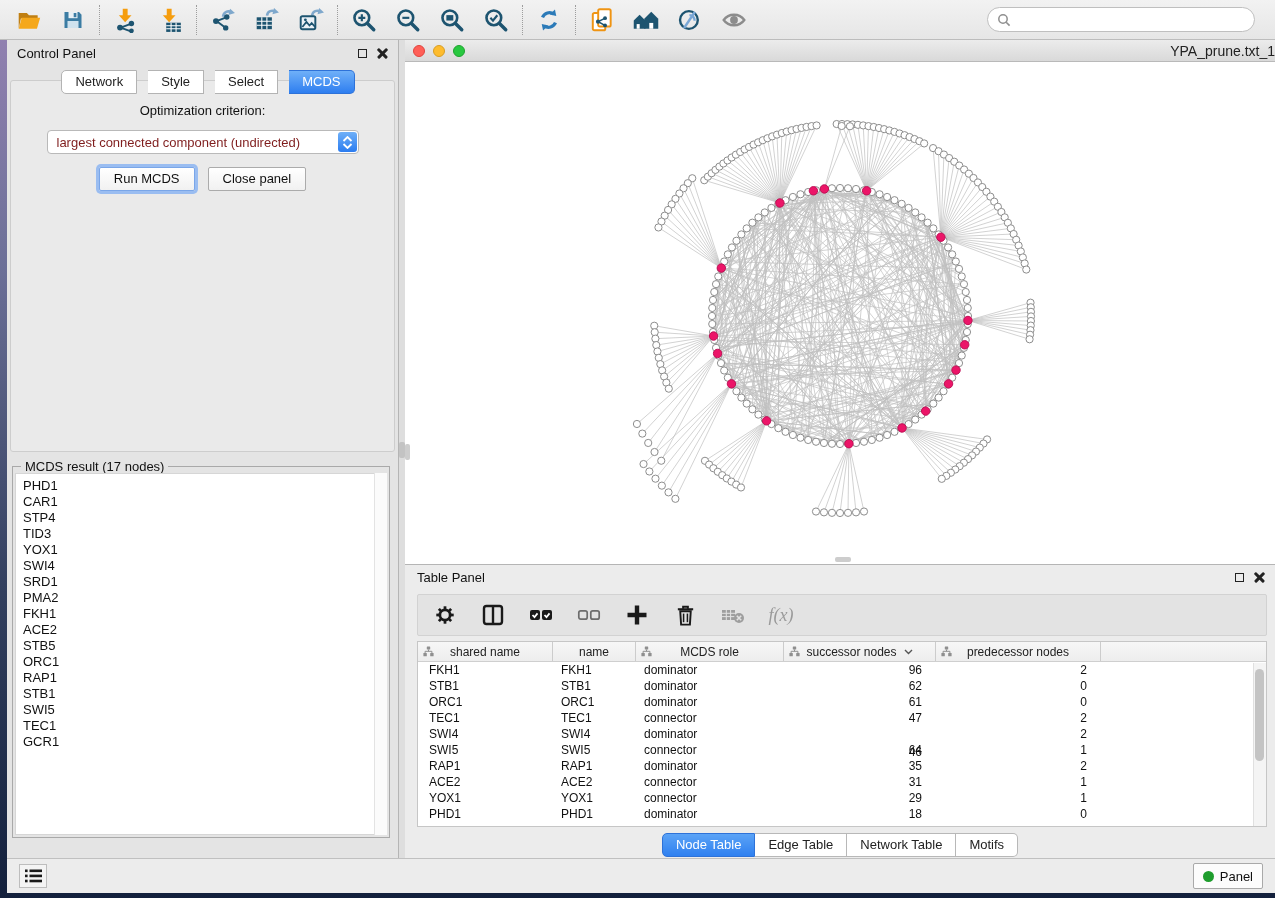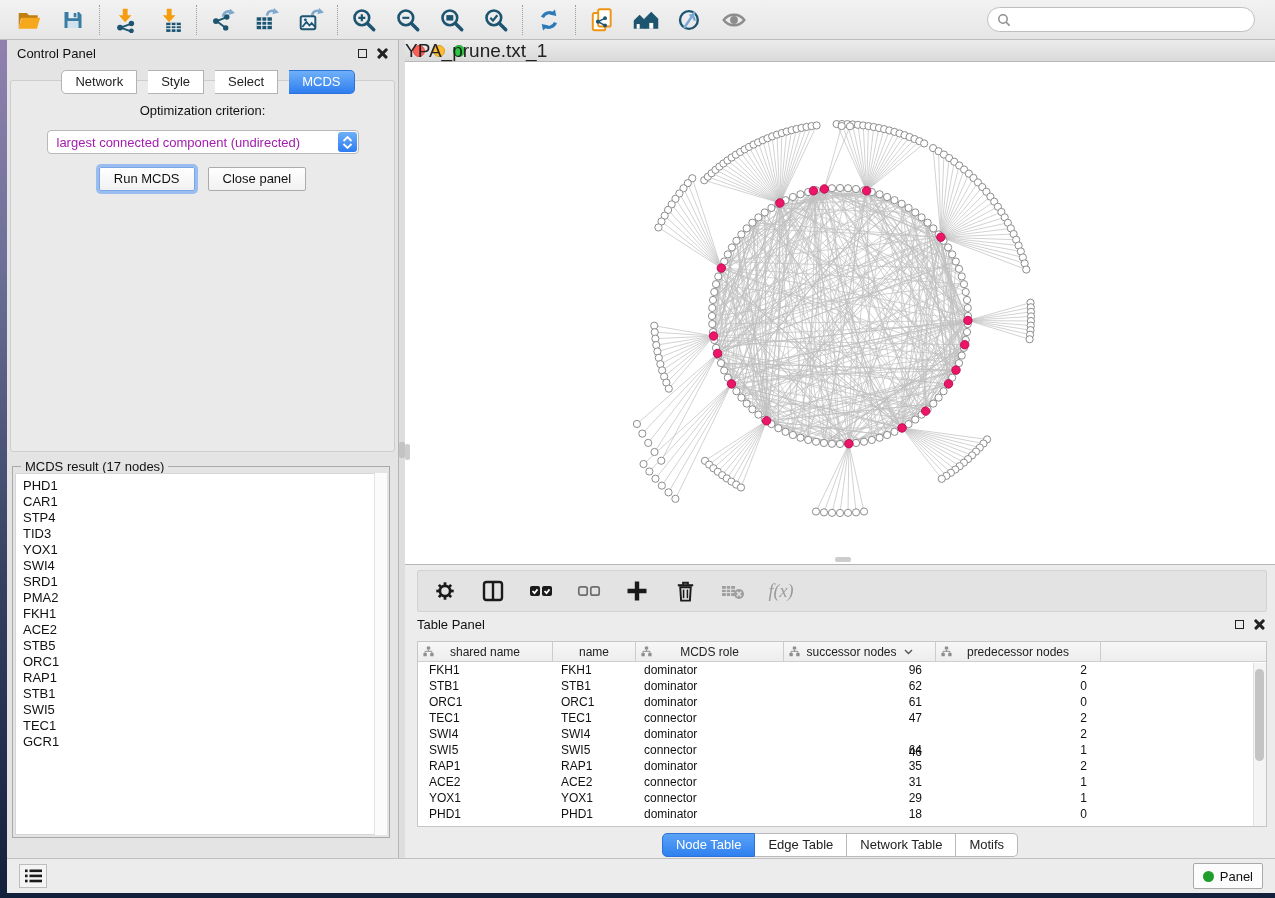--- a/index.html
+++ b/index.html
@@ -33,21 +33,21 @@
   #cp-tabs { display:flex; justify-content:center; margin-top:4px; position:relative; z-index:2;}
   .seg-tab { font-size:13px; color:#222; background:#fff; border:1px solid #b3b3b3; border-left:none;
     padding:3px 13px 4px; cursor:default;margin-left:11px; }
   .seg-tab:first-child { border-left:1px solid #b3b3b3; border-radius:5px 0 0 5px; }
   .seg-tab:last-child { border-radius:0 5px 5px 0; }
   .seg-tab.active { background:linear-gradient(#6fb0f8,#2e7ef0); border-color:#2e72d8; color:#fff; }
   #cp-card { position:absolute; left:3px; right:3px; top:40px; height:372px; background:#eaeaea;
     border:1px solid #cdcdcd; border-radius:3px; }
   #criterion-label { text-align:center; font-size:13px; color:#111; margin-top:22px; }
   #criterion-select { position:relative; margin:12px auto 0; width:312px; height:24px; background:#fff;
-    border:1px solid #b9b9b9; border-radius:4px; font-size:13px; color:#a21caf;
+    border:1px solid #b9b9b9; border-radius:4px; font-size:13px; color:#7f1d1d;
     display:flex; align-items:center; padding-left:9px; }
   #criterion-stepper { position:absolute; right:1px; top:1px; bottom:1px; width:19px; border-radius:3px;
     background:linear-gradient(#6fb0f8,#2b7cf0); display:flex; flex-direction:column; align-items:center; justify-content:center; gap:1px;}
   .btn-row { display:flex; justify-content:center; gap:13px; margin-top:13px; }
   .mac-btn { font-size:13px; color:#111; background:linear-gradient(#ffffff,#f1f1f1);
     border:1px solid #ababab; border-radius:2px; padding:3px 14px 4px; font-family:"Liberation Sans",sans-serif;}
   .mac-btn.focus { box-shadow:0 0 0 3px rgba(110,165,245,.65); border-color:#7aa6e8; }
   
   #result-group { position:absolute; left:5px; right:8px; top:426px; height:372px; border:1px solid #a9a9a9; }
   #result-legend { position:absolute; top:-8px; left:8px; font-size:13px; color:#111; background:#e4e4e4; padding:0 4px; }
@@ -58,21 +58,21 @@
   
   #split-divider { width:6px; background:#dedede; position:relative; }
   #split-handle { position:absolute; left:0; top:402px; width:6px; height:16px; background:#c3c3c3; border-radius:2px;}
   
   #right-pane { flex:1; display:flex; flex-direction:column; min-width:0; }
   #network-window { height:525px; position:relative; background:#fff; border-bottom:1px solid #b5b5b5;}
   #net-titlebar { height:22px; background:linear-gradient(#ececec,#d9d9d9); border-bottom:1px solid #b9b9b9;
     display:flex; align-items:center; position:relative; }
   .traffic { width:12px; height:12px; border-radius:50%; margin-left:8px; }
   .traffic.red{ background:#ff5f57; border:1px solid #e0443e;} .traffic.yellow{ background:#febc2e; border:1px solid #d89e24;} .traffic.green{ background:#28c840; border:1px solid #1fa32f;}
-  #net-title { position:absolute; left:0; right:0; text-align:left; font-size:19px; color:#222; }
+  #net-title { position:absolute; left:0; right:0; text-align:right; font-size:14px; color:#222; }
   #net-canvas { position:absolute; left:0; right:0; top:22px; bottom:0; background:#fff; }
   #net-vthumb { position:absolute; left:0; top:382px; width:5px; height:16px; background:#cdcdcd; border-radius:2px;}
   #net-hthumb { position:absolute; left:430px; bottom:2px; width:16px; height:5px; background:#cdcdcd; border-radius:2px;}
   
   #table-panel { flex:1; background:#ececec; position:relative; }
   #tp-header { height:24px; display:flex; align-items:center; padding:0 10px 0 12px; }
   #tp-title { font-size:13px; color:#111; }
   #tp-toolbar { margin:5px 8px 0 12px; height:42px; background:#e3e3e3; border:1px solid #d2d2d2; border-radius:2px;
     display:flex; align-items:center; padding:0 10px; }
   .tp-btn { width:34px; height:34px; display:flex; align-items:center; justify-content:center; flex:0 0 auto;}
@@ -1173,20 +1173,27 @@
               <circle cx="497.05563139153116" cy="365.9513225138427" r="4.2" fill="#ec1568" stroke="#c00f56" stroke-width="1"></circle>
               <circle cx="443.9288286392481" cy="381.6881984332575" r="4.2" fill="#ec1568" stroke="#c00f56" stroke-width="1"></circle>
             </g>
           </svg>
         <div id="net-vthumb"></div>
         <div id="net-hthumb"></div>
       </div>
     </div>
 
     <div id="table-panel">
+      <div id="tp-header">
+        <span id="tp-title">Table Panel</span>
+        <span class="panel-winbtns">
+          <span class="float-btn"></span>
+          <span class="close-btn"></span>
+        </span>
+      </div>
       <div id="tp-toolbar">
         <span class="tp-btn">
           <svg width="22" height="22" viewBox="0 0 24 24">
               <circle cx="12" cy="12" r="5.6" fill="none" stroke="#1a1a1a" stroke-width="3"></circle>
               <g stroke="#1a1a1a" stroke-width="3">
                 <line x1="12" y1="2.5" x2="12" y2="6.5"></line>
                 <line x1="12" y1="17.5" x2="12" y2="21.5"></line>
                 <line x1="2.5" y1="12" x2="6.5" y2="12"></line>
                 <line x1="17.5" y1="12" x2="21.5" y2="12"></line>
                 <line x1="5.3" y1="5.3" x2="8.1" y2="8.1"></line>
@@ -1240,27 +1247,20 @@
           <svg width="26" height="26" viewBox="0 0 26 26">
               <rect x="2" y="8" width="13" height="10" fill="#9e9e9e"></rect>
               <path d="M2 11.3 h13 M2 14.6 h13 M6.3 8 v10 M10.6 8 v10" stroke="#e3e3e3" stroke-width="1"></path>
               <circle cx="19" cy="16" r="5" fill="#9e9e9e"></circle>
               <path d="M16.8 13.8 l4.4 4.4 M21.2 13.8 l-4.4 4.4" stroke="#e3e3e3" stroke-width="1.6"></path>
             </svg>
         </span>
         <span class="tgap"></span>
         <span class="tp-btn">
           <span class="fx-label">f(x)</span>
-        </span>
-      </div>
-      <div id="tp-header">
-        <span id="tp-title">Table Panel</span>
-        <span class="panel-winbtns">
-          <span class="float-btn"></span>
-          <span class="close-btn"></span>
         </span>
       </div>
       <div id="node-table">
         <div id="nt-header">
             <div class="nt-hcell" style="width: 135px;">
               <svg class="tree-ic" width="11" height="11" viewBox="0 0 11 11">
                 <rect x="3.8" y="0.5" width="3.4" height="3" rx=".5" fill="#8f8f8f"></rect>
                 <rect x="0.4" y="7" width="3.4" height="3.2" rx=".5" fill="#8f8f8f"></rect>
                 <rect x="7.2" y="7" width="3.4" height="3.2" rx=".5" fill="#8f8f8f"></rect>
                 <path d="M5.5 3.5 v1.8 M2.1 7 V5.3 h6.8 V7" stroke="#8f8f8f" fill="none"></path>

